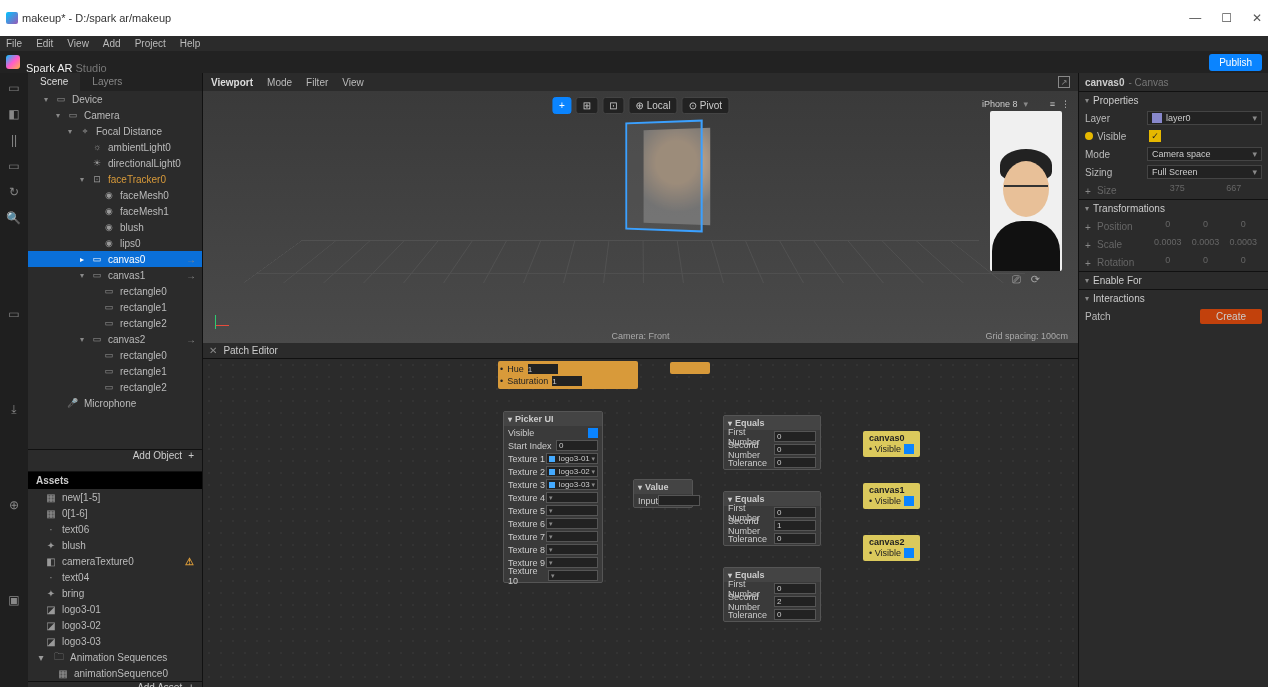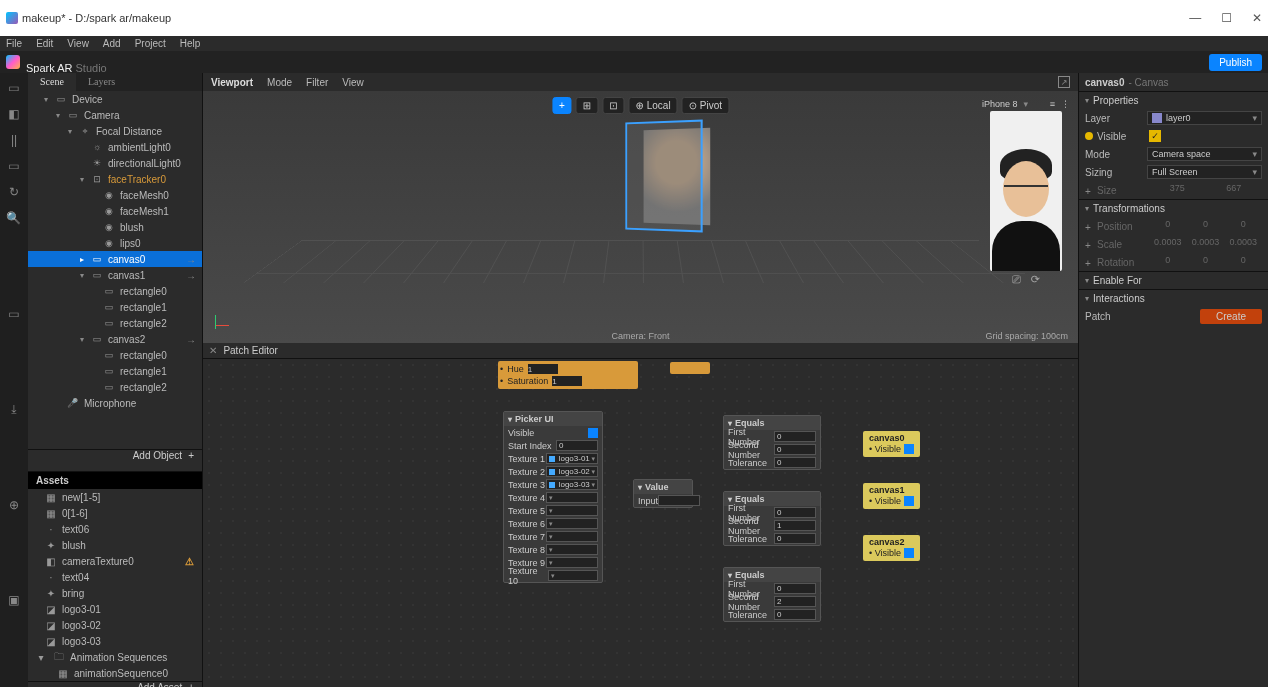--- a/index.html
+++ b/index.html
@@ -13,21 +13,21 @@
 .appheader .logo { width:14px; height:14px; background:linear-gradient(135deg,#00c4ff,#ff5acd,#ffb347); margin-right:6px; border-radius:3px;}
 .appheader .brand { font-size:11px; color:#eee;margin-top:12px; }
 .appheader .brand .light{color:#777;}
 .appheader .publish{ margin-left:auto; background:#0a84ff; color:#fff; padding:3px 10px; border-radius:3px; font-size:10px;}
 .main { display:flex; height:630px; }
 .left-col { width:175px; background:#2b2b2b; display:flex; flex-direction:column; border-right:1px solid #111;}
 .sidebar-icons { width:28px; background:#1f1f1f; display:flex; flex-direction:column; align-items:center; gap:12px; padding-top:8px;}
 .sidebar-icons div{ width:14px; height:14px; color:#888; display:flex; align-items:center; justify-content:center; font-size:12px;}
 .left-outer{ display:flex; height:100%;}
 .panel-tabs{ display:flex; background:#222; height:18px; font-size:10px;}
-.panel-tabs div{ padding:3px 12px; color:#888;font-family:Liberation Serif, serif;}
+.panel-tabs div{ padding:3px 12px; color:#888;}
 .panel-tabs .active{ background:#2b2b2b; color:#ddd;}
 .tree{ flex:1; overflow:auto; font-size:10px;}
 .tree-row{ display:flex; align-items:center; height:16px; color:#bbb; padding-left:6px; cursor:pointer;}
 .tree-row.selected{ background:#0a6fd8; color:#fff;}
 .tree-row .arrow{ width:10px; color:#888; font-size:8px;}
 .tree-row .icon{ width:14px; text-align:center; margin-right:4px; color:#999; font-size:9px;}
 .tree-row.selected .icon,.tree-row.selected .arrow{color:#fff;}
 .indent-1{ padding-left:16px;} .indent-2{ padding-left:28px;} .indent-3{ padding-left:40px;} .indent-4{ padding-left:52px;} .indent-5{ padding-left:64px;}
 .add-bar{ height:22px; background:#2b2b2b; border-top:1px solid #111; display:flex; align-items:flex-start; justify-content:flex-end; padding-right:8px; font-size:10px; color:#ccc;}
 .add-bar .plus{margin-left:6px;}

